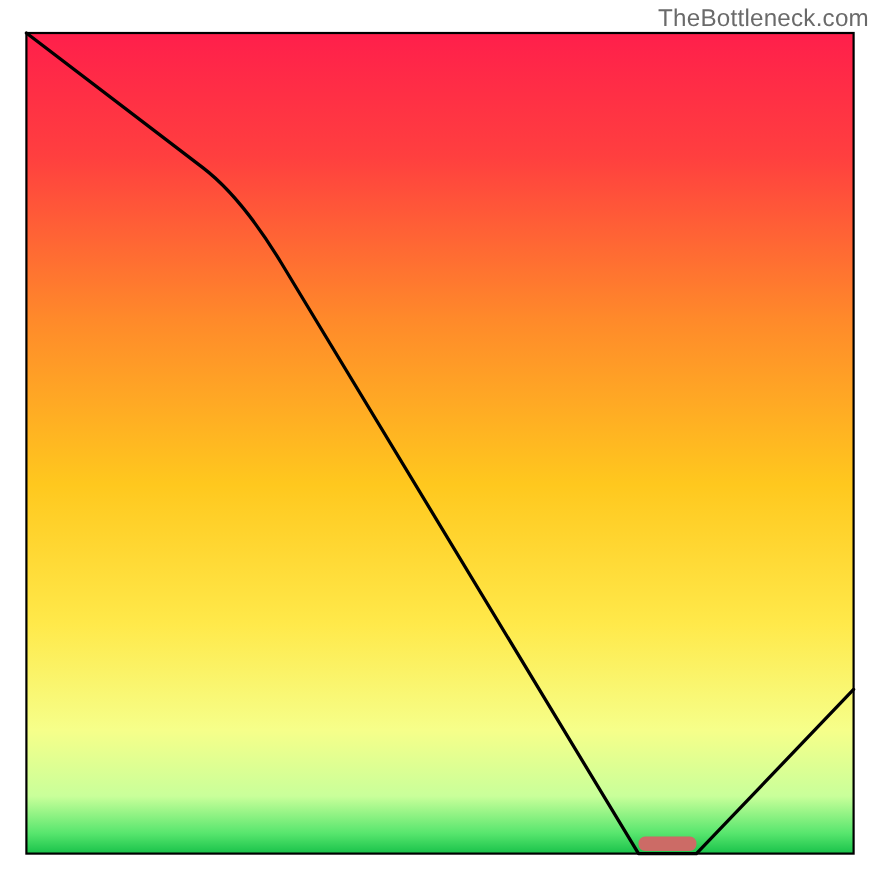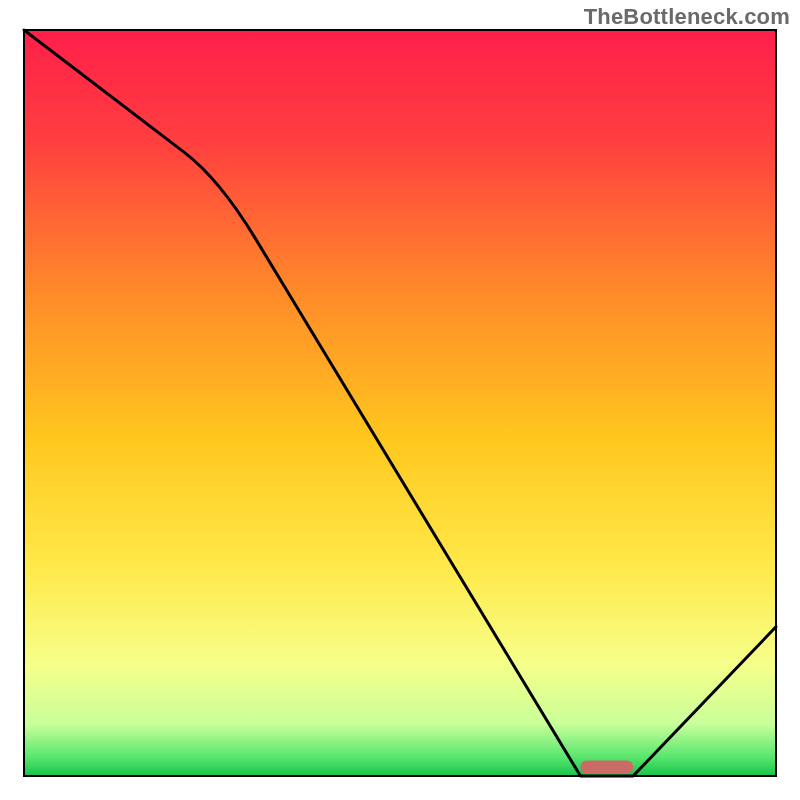--- a/index.html
+++ b/index.html
@@ -14,21 +14,21 @@
   .container {
     position: relative;
     width: 800px;
     height: 800px;
   }
   .attribution {
     position: absolute;
     top: 4px;
     right: 10px;
     font-size: 22px;
-    font-weight: 700;
+    font-weight: 400;
     color: #6a6a6a;
     letter-spacing: 0.2px;
   }
   svg {
     position: absolute;
     left: 0;
     top: 0;
   }
 </style>
 </head>

